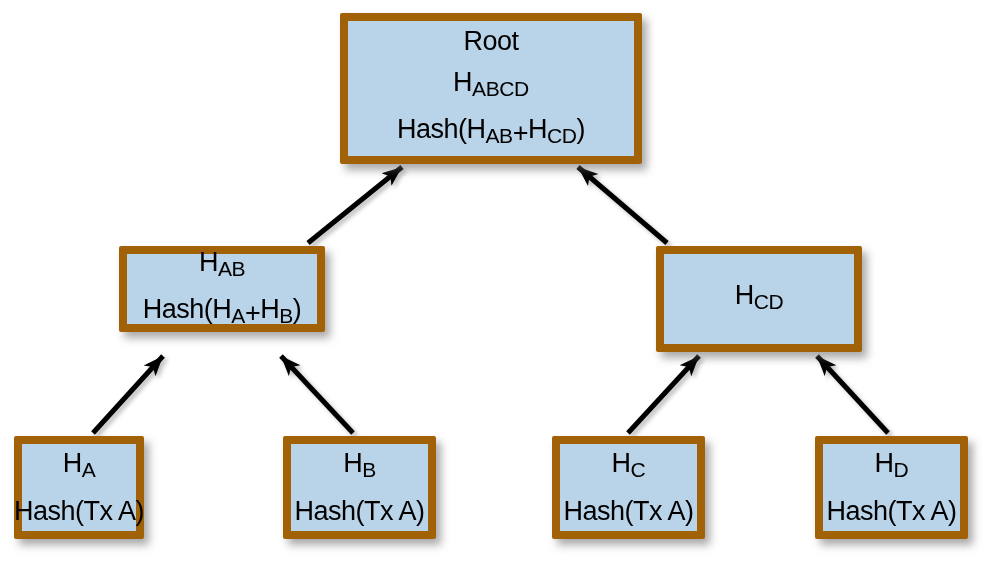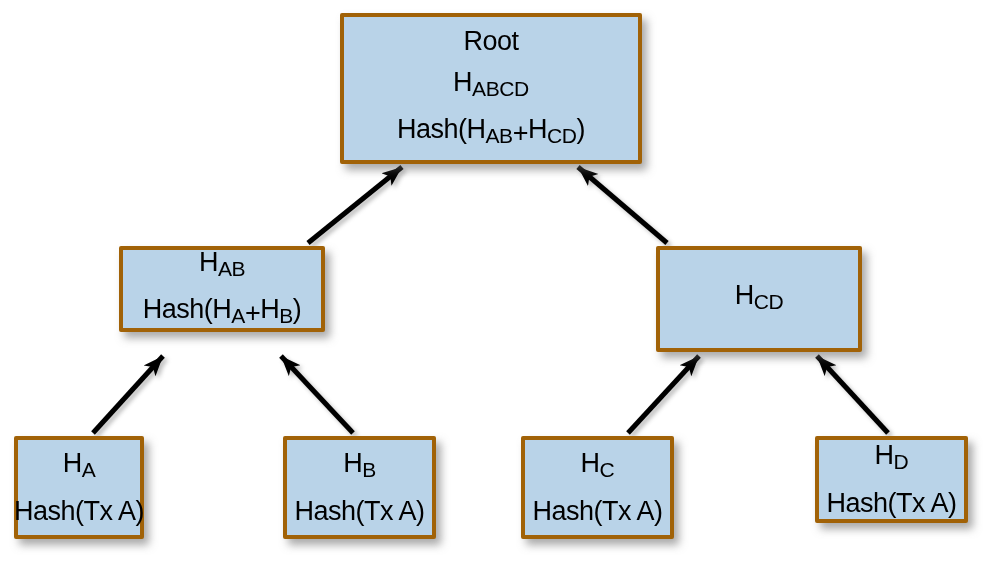--- a/index.html
+++ b/index.html
@@ -15,21 +15,21 @@
     position: absolute;
     left: 0; top: 0;
     width: 994px; height: 563px;
     pointer-events: none;
     filter: drop-shadow(3px 3px 2px rgba(110,110,110,0.45));
   }
   .node {
     position: absolute;
     box-sizing: border-box;
     background: #b9d3e8;
-    border: 4px solid #a16207;
+    border: 8px solid #a16207;
     border-radius: 2px;
     box-shadow: 5px 6px 8px rgba(100,100,100,0.55);
     display: flex;
     flex-direction: column;
     justify-content: center;
     align-items: center;
     text-align: center;
     color: #000000;
     font-size: 27px;
     letter-spacing: -0.5px;
@@ -40,22 +40,22 @@
     vertical-align: -0.26em;
     letter-spacing: -0.02em;
   }
   .op { vertical-align: -0.14em; }
 
   #node-root  { left: 340px; top: 13px;  width: 302px; height: 151px; }
   #node-hab   { left: 119px; top: 246px; width: 206px; height: 86px; text-align: center; }
   #node-hcd   { left: 656px; top: 246px; width: 206px; height: 106px; gap: 36px; }
   #node-ha    { left: 14px;  top: 436px; width: 130px; height: 103px; }
   #node-hb    { left: 283px; top: 436px; width: 153px; height: 103px; }
-  #node-hc    { left: 521px; top: 436px; width: 153px; height: 103px; }
-  #node-hd    { left: 815px; top: 436px; width: 153px; height: 87px; }
+  #node-hc    { left: 552px; top: 436px; width: 153px; height: 103px; }
+  #node-hd    { left: 815px; top: 436px; width: 153px; height: 103px; }
 </style>
 </head>
 <body>
 
 <div class="canvas">
 
   <svg class="edges" viewBox="0 0 994 563" xmlns="http://www.w3.org/2000/svg">
     <defs>
       <marker id="arrowhead" markerUnits="userSpaceOnUse" markerWidth="24" markerHeight="20" refX="20" refY="9" orient="auto">
         <path d="M0,1 L20,9 L0,17 L5,9 Z" fill="#000000"></path>

